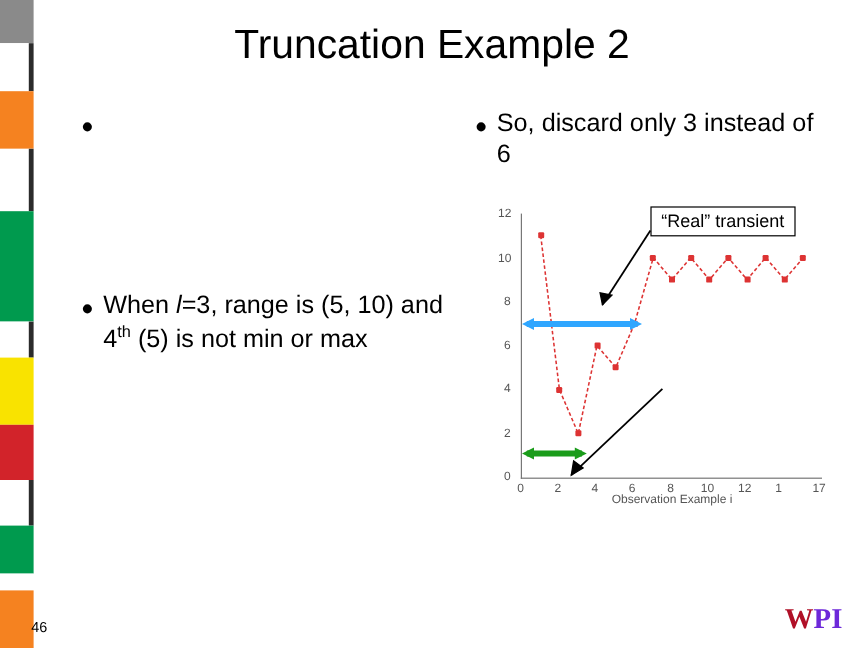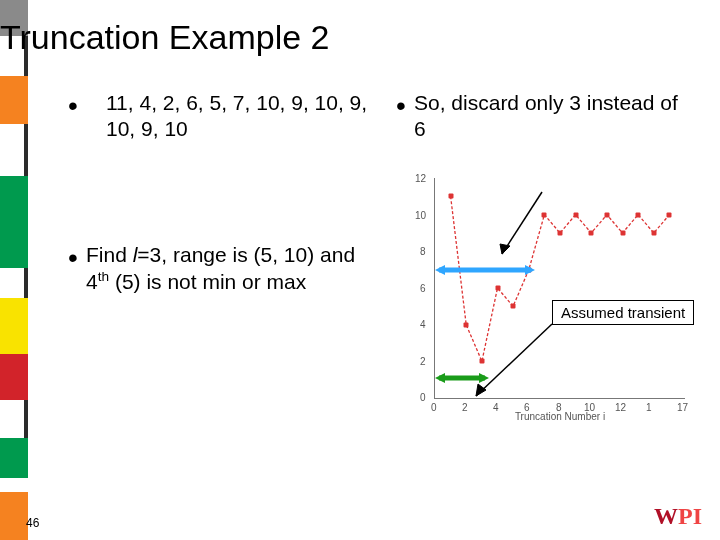--- a/index.html
+++ b/index.html
@@ -1,37 +1,37 @@
 <!DOCTYPE html>
 <html><head>
 <meta charset="utf-8">
 <style>
   html,body{margin:0;padding:0;width:720px;height:540px;font-family:"Comic Sans MS","Comic Sans",cursive,sans-serif;color:#000;background:#fff;overflow:hidden}
   .slide{position:relative;width:720px;height:540px}
-  .title{position:absolute;top:18px;left:0;right:0;text-align:left;font-size:34px}
+  .title{position:absolute;top:18px;left:0;right:0;text-align:center;font-size:34px}
   .bullet{position:absolute;font-size:21px;line-height:1.25}
   .bullet .dot{position:absolute;left:-18px;top:-2px;font-size:28px}
   .indent{margin-left:20px}
   .ord{font-size:0.65em;vertical-align:super}
   
   .stripe{position:absolute;left:0;top:0;width:28px;height:540px}
   .stripe span{display:block;width:28px;box-sizing:border-box}
   .s-r{background:#d2232a}.s-o{background:#f58220}.s-y{background:#f9e300}.s-g{background:#009a4e}.s-gr{background:#8a8a8a}.s-w{background:#fff;border-right:4px solid #2b2b2b}
   .s-gap{background:#fff}
   
   .chart{position:absolute;left:396px;top:170px;width:300px;height:300px}
   .axes{position:absolute;left:38px;top:8px;width:250px;height:220px;border-left:1px solid #777;border-bottom:1px solid #777}
   .tick{position:absolute;font-size:10px;color:#555}
   .ptline{position:absolute;stroke:#d33;fill:none;stroke-width:1.3;stroke-dasharray:3 2}
   .pt{position:absolute;width:5px;height:5px;background:#d33;transform:translate(-50%,-50%);border-radius:1px}
   .callout{position:absolute;background:#fff;border:1.5px solid #000;padding:3px 8px;font-size:15px;white-space:nowrap}
   .arrow{position:absolute;stroke:#000;fill:#000}
   .footer-num{position:absolute;left:26px;bottom:10px;font-size:12px}
   .logo{position:absolute;right:18px;bottom:10px;font-family:Georgia,serif;font-weight:bold}
-  .logo .w{color:#b01027;font-size:24px}.logo .pi{color:#ef4444;font-size:24px}
+  .logo .w{color:#b01027;font-size:24px}.logo .pi{color:#6d28d9;font-size:24px}
   .xlabel{position:absolute;font-size:10px;color:#555;left:50%;transform:translateX(-50%);bottom:-24px}
 </style>
 </head>
 <body>
 <div class="slide">
 
 <div class="stripe">
   <span class="s-gr" style="height:36px"></span>
   <span class="s-w" style="height:40px"></span>
   <span class="s-o" style="height:48px"></span>
@@ -43,25 +43,24 @@
   <span class="s-w" style="height:38px"></span>
   <span class="s-g" style="height:40px"></span>
   <span class="s-gap" style="height:14px"></span>
   <span class="s-o" style="height:48px"></span>
 </div>
 
 <div class="title">Truncation Example 2</div>
 
 <div class="bullet" style="left:86px;top:90px;width:290px">
   <span class="dot">•</span>
-  <div class="indent">11, 4, 2, 6, 5, 7, 10, 9, 10, 9, 10, 9, 10</div>
 </div>
 <div class="bullet" style="left:86px;top:242px;width:290px">
   <span class="dot">•</span>
-  <span>Find </span><i>l</i><span>=3, range is (5, 10) and 4</span><span class="ord">th</span><span> (5) is not min or max</span>
+  <span>When </span><i>l</i><span>=3, range is (5, 10) and 4</span><span class="ord">th</span><span> (5) is not min or max</span>
 </div>
 
 <div class="bullet" style="left:414px;top:90px;width:280px">
   <span class="dot">•</span>
   <span>So, discard only 3 instead of 6</span>
 </div>
 
 <div class="chart">
   <div class="axes">
     <svg width="250" height="220" style="position:absolute;left:0;top:0">
@@ -89,21 +88,21 @@
       <polygon points="0,92 10,87 10,97" fill="#2fa6ff"></polygon>
       <polygon points="100,92 90,87 90,97" fill="#2fa6ff"></polygon>
     </svg>
 
     <svg style="position:absolute;left:0;top:0" width="250" height="220">
       <line x1="4" y1="200" x2="50" y2="200" stroke="#1a9c1a" stroke-width="5"></line>
       <polygon points="0,200 10,195 10,205" fill="#1a9c1a"></polygon>
       <polygon points="54,200 44,195 44,205" fill="#1a9c1a"></polygon>
     </svg>
 
-    <div class="xlabel">Truncation Number i</div>
+    <div class="xlabel">Observation Example i</div>
   </div>
 
   <div class="tick" style="left:24px;top:222px">0</div>
   <div class="tick" style="left:24px;top:186px">2</div>
   <div class="tick" style="left:24px;top:149px">4</div>
   <div class="tick" style="left:24px;top:113px">6</div>
   <div class="tick" style="left:24px;top:76px">8</div>
   <div class="tick" style="left:19px;top:40px">10</div>
   <div class="tick" style="left:19px;top:3px">12</div>
 
@@ -111,26 +110,26 @@
   <div class="tick" style="left:66px;top:232px">2</div>
   <div class="tick" style="left:97px;top:232px">4</div>
   <div class="tick" style="left:128px;top:232px">6</div>
   <div class="tick" style="left:160px;top:232px">8</div>
   <div class="tick" style="left:188px;top:232px">10</div>
   <div class="tick" style="left:219px;top:232px">12</div>
   <div class="tick" style="left:250px;top:232px">1</div>
   <div class="tick" style="left:281px;top:232px">17</div>
 </div>
 
+<div class="callout" style="left:542px;top:172px">“Real” transient</div>
 <svg class="arrow" style="left:496px;top:190px" width="48" height="70">
   <line x1="46" y1="2" x2="6" y2="64" stroke="#000" stroke-width="1.5"></line>
   <polygon points="6,64 14,56 4,54"></polygon>
 </svg>
 
-<div class="callout" style="left:552px;top:300px">Assumed transient</div>
 <svg class="arrow" style="left:470px;top:322px" width="84" height="80">
   <line x1="82" y1="2" x2="6" y2="74" stroke="#000" stroke-width="1.5"></line>
   <polygon points="6,74 16,68 8,62"></polygon>
 </svg>
 
 <div class="footer-num">46</div>
 <div class="logo"><span class="w">W</span><span class="pi">PI</span></div>
 
 </div>
 

